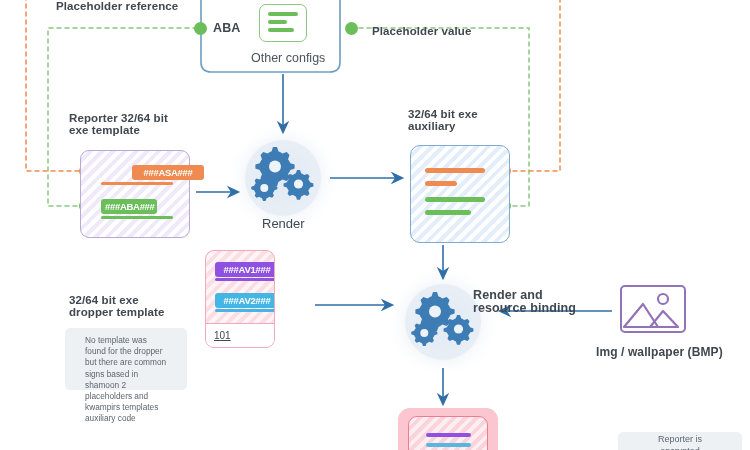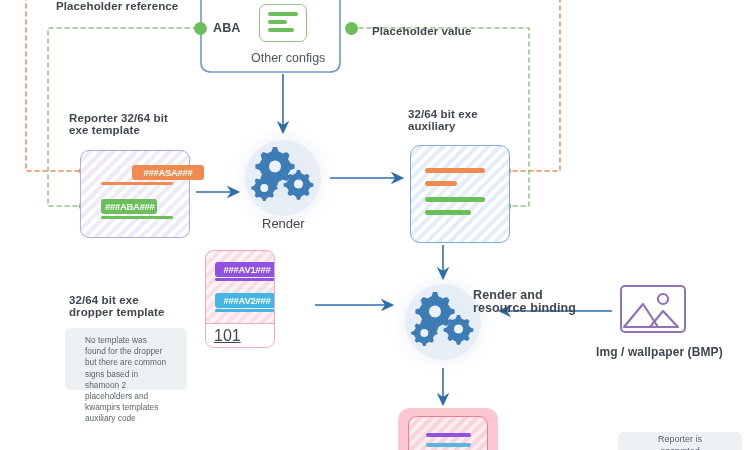--- a/index.html
+++ b/index.html
@@ -52,21 +52,21 @@
     background:repeating-linear-gradient(-45deg,#fbdde4 0 4px,#fef4f6 4px 8px);
     overflow:hidden;
   }
   .tag-av1{left:9px;top:11px;width:64px;background:#8f52e0;}
   .tag-av2{left:9px;top:42px;width:64px;background:#45b6e3;}
   .bar-purple{left:9px;top:27px;width:64px;background:#8f52e0;}
   .bar-blue{left:9px;top:58px;width:64px;background:#45b6e3;}
   .drop-foot{
     position:absolute;left:0;bottom:0;width:100%;height:24px;background:#ffffff;
     border-top:1.2px solid #f3a8bd;box-sizing:border-box;
-    font-size:16px;color:#3f4750;display:flex;align-items:center;padding-left:8px;text-decoration:underline;
+    font-size:10px;color:#3f4750;display:flex;align-items:center;padding-left:8px;text-decoration:underline;
   }
 
   
   .card-enc-outer{
     left:398px;top:408px;width:100px;height:60px;border-radius:12px;background:#fbc6cf;
   }
   .card-enc-inner{
     left:408px;top:416px;width:80px;height:52px;border-radius:9px;
     border:1.6px solid #ef7b92;
     background:repeating-linear-gradient(-45deg,#fbd3da 0 4px,#fdeff1 4px 8px);

